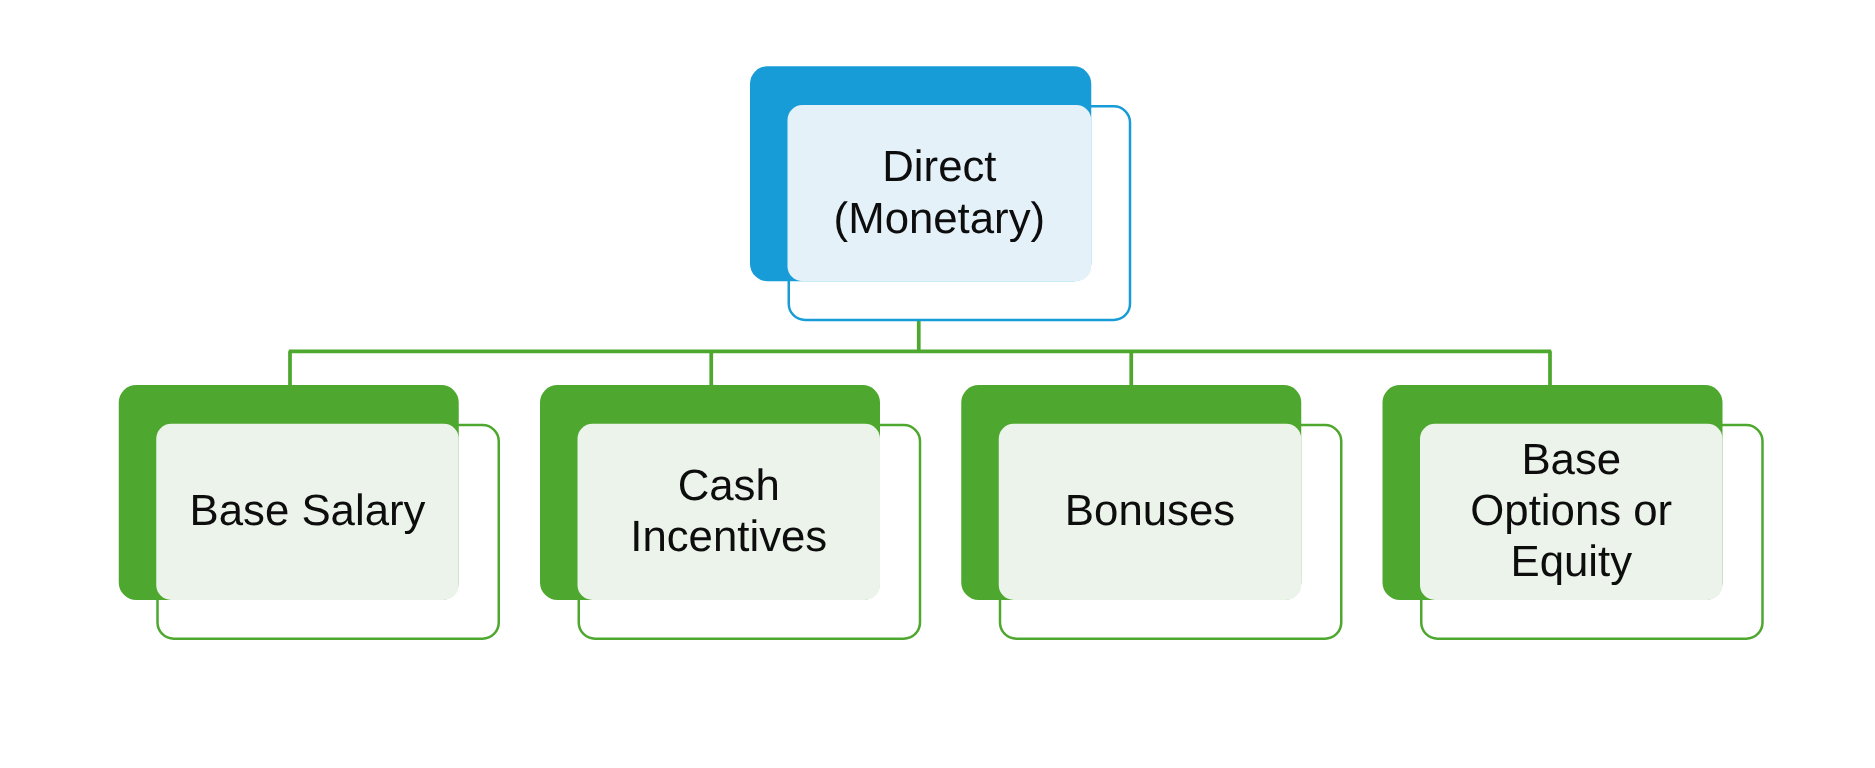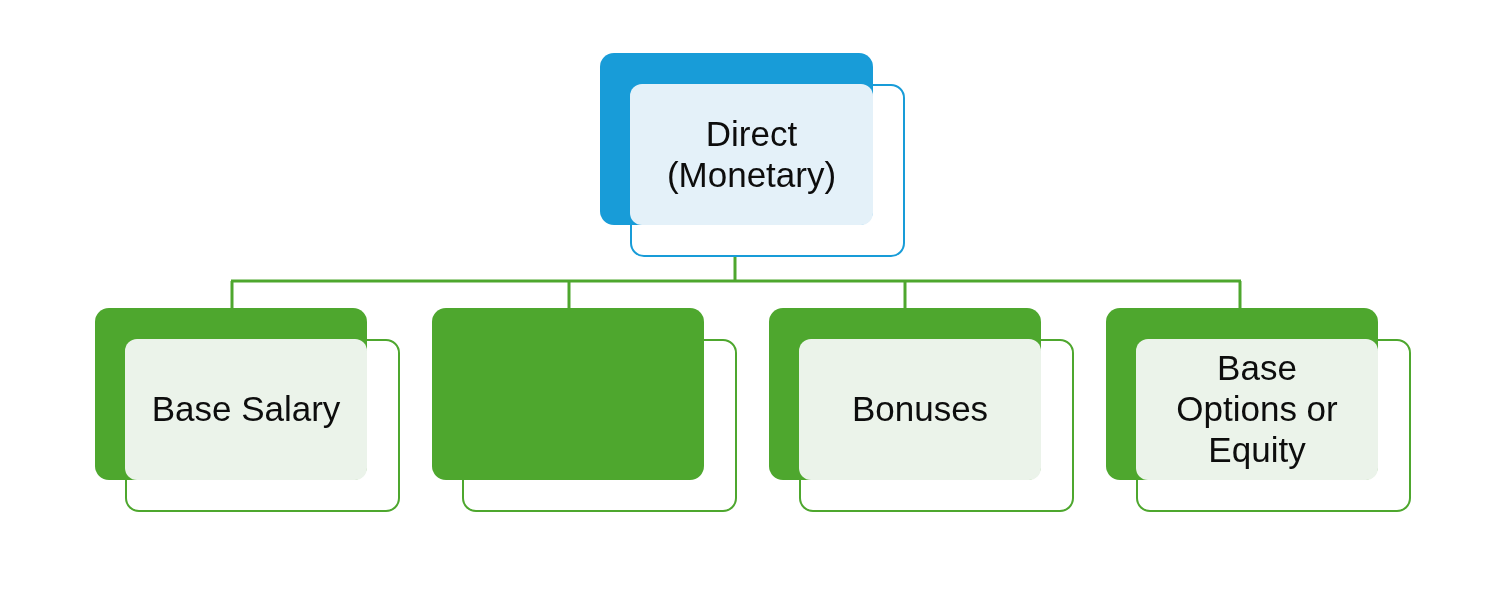--- a/index.html
+++ b/index.html
@@ -160,20 +160,24 @@
     <div class="front-card"></div>
     <div class="back-card"></div>
     <div class="inner-fill">
       <div class="node-label">Base Salary</div>
     </div>
   </div>
 
   <div class="node node-child node-child-1">
     <div class="front-card"></div>
     <div class="back-card"></div>
+    <div class="inner-fill">
+      <div class="node-label">Cash
+Incentives</div>
+    </div>
   </div>
 
   <div class="node node-child node-child-2">
     <div class="front-card"></div>
     <div class="back-card"></div>
     <div class="inner-fill">
       <div class="node-label">Bonuses</div>
     </div>
   </div>
 

